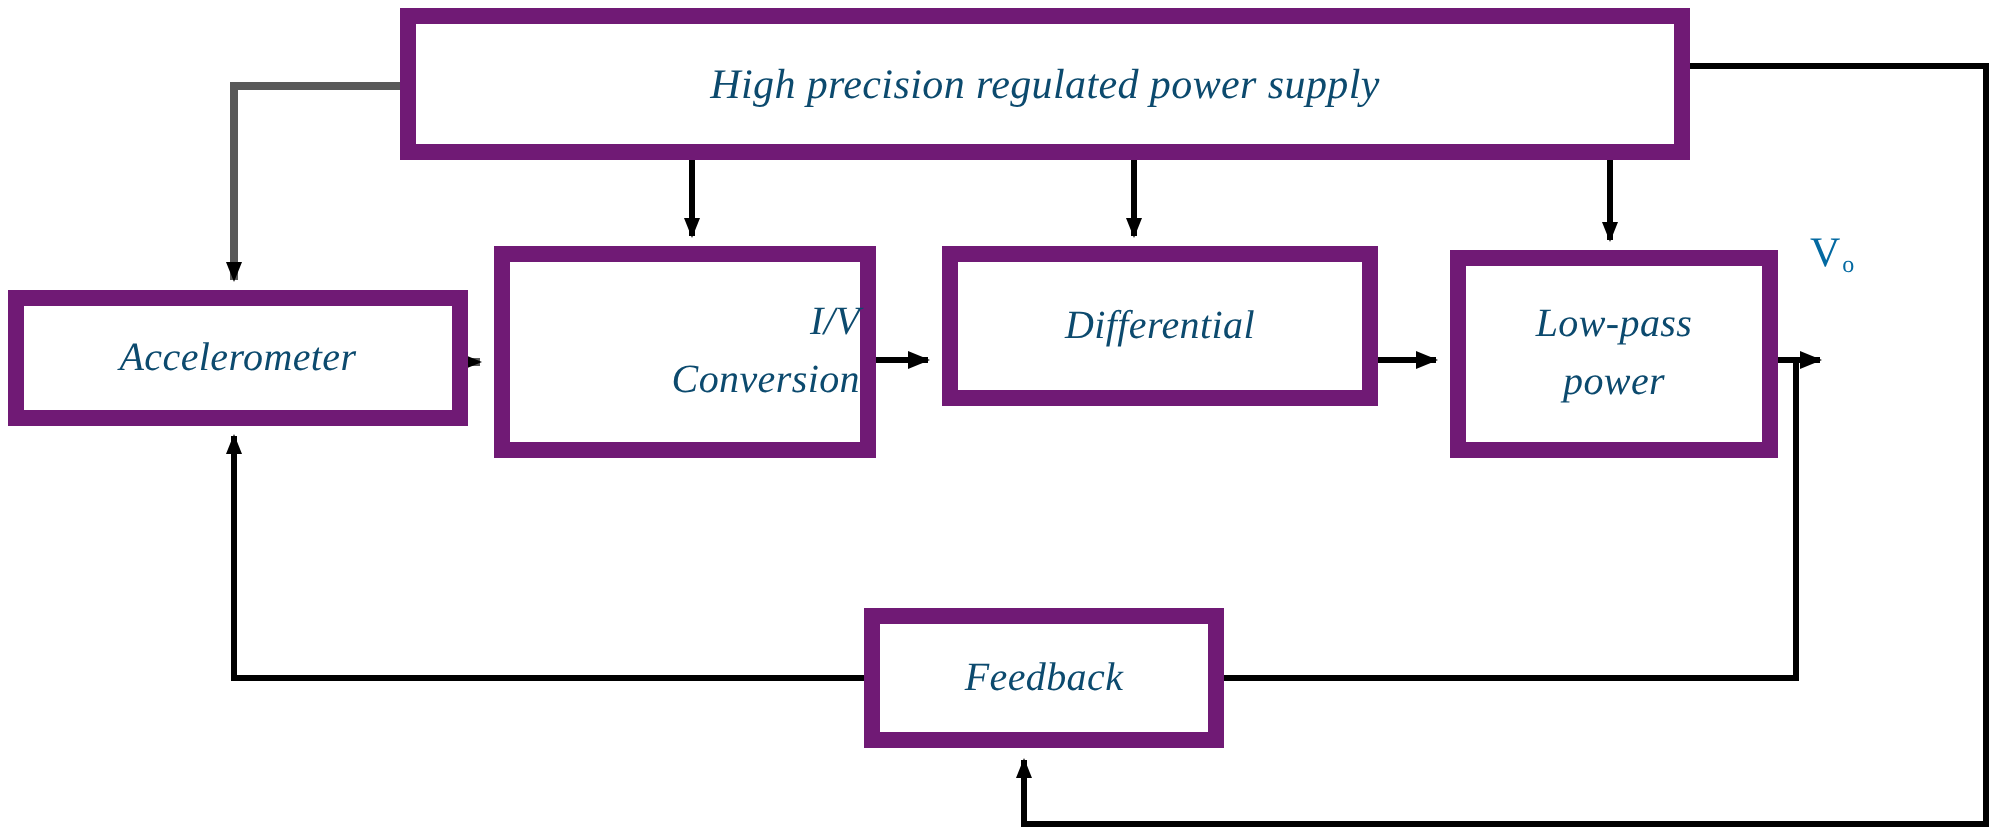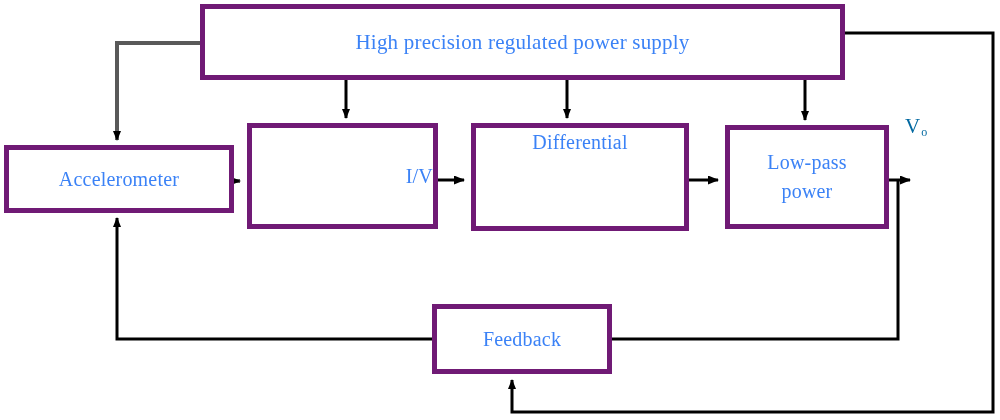--- a/index.html
+++ b/index.html
@@ -20,30 +20,31 @@
   #wiring {
     position: absolute;
     left: 0;
     top: 0;
     width: 1000px;
     height: 420px;
   }
   .node {
     position: absolute;
     box-sizing: border-box;
-    border: 5px solid #701a75;
+    border: 8px solid #701a75;
     background: #ffffff;
     display: flex;
     flex-direction: column;
     align-items: center;
     justify-content: center;
     text-align: center;
-    color: #3b82f6;
+    color: #0c4a6e;
     line-height: 1.45;
     letter-spacing: 0.2px;
+    font-style: italic;
   }
   .node-line {
     display: block;
     white-space: nowrap;
   }
   #node-power-supply {
     left: 200px;
     top: 4px;
     width: 645px;
     height: 76px;
@@ -61,23 +62,22 @@
     top: 123px;
     width: 191px;
     height: 106px;
     font-size: 20px;
     align-items: flex-end;
   }
   #node-differential-amplification {
     left: 471px;
     top: 123px;
     width: 218px;
-    height: 108px;
+    height: 80px;
     font-size: 20px;
-    justify-content: space-between;
   }
   #node-low-pass-filter {
     left: 725px;
     top: 125px;
     width: 164px;
     height: 104px;
     font-size: 20px;
   }
   #node-feedback {
     left: 432px;
@@ -165,20 +165,21 @@
   <div class="node" id="node-power-supply">
     <span class="node-line">High precision regulated power supply</span>
   </div>
 
   <div class="node" id="node-accelerometer">
     <span class="node-line">Accelerometer</span>
   </div>
 
   <div class="node" id="node-iv-conversion">
     <span class="node-line">I/V</span>
+    <span class="node-line">Conversion</span>
   </div>
 
   <div class="node" id="node-differential-amplification">
     <span class="node-line">Differential</span>
   </div>
 
   <div class="node" id="node-low-pass-filter">
     <span class="node-line">Low-pass</span>
     <span class="node-line">power</span>
   </div>

